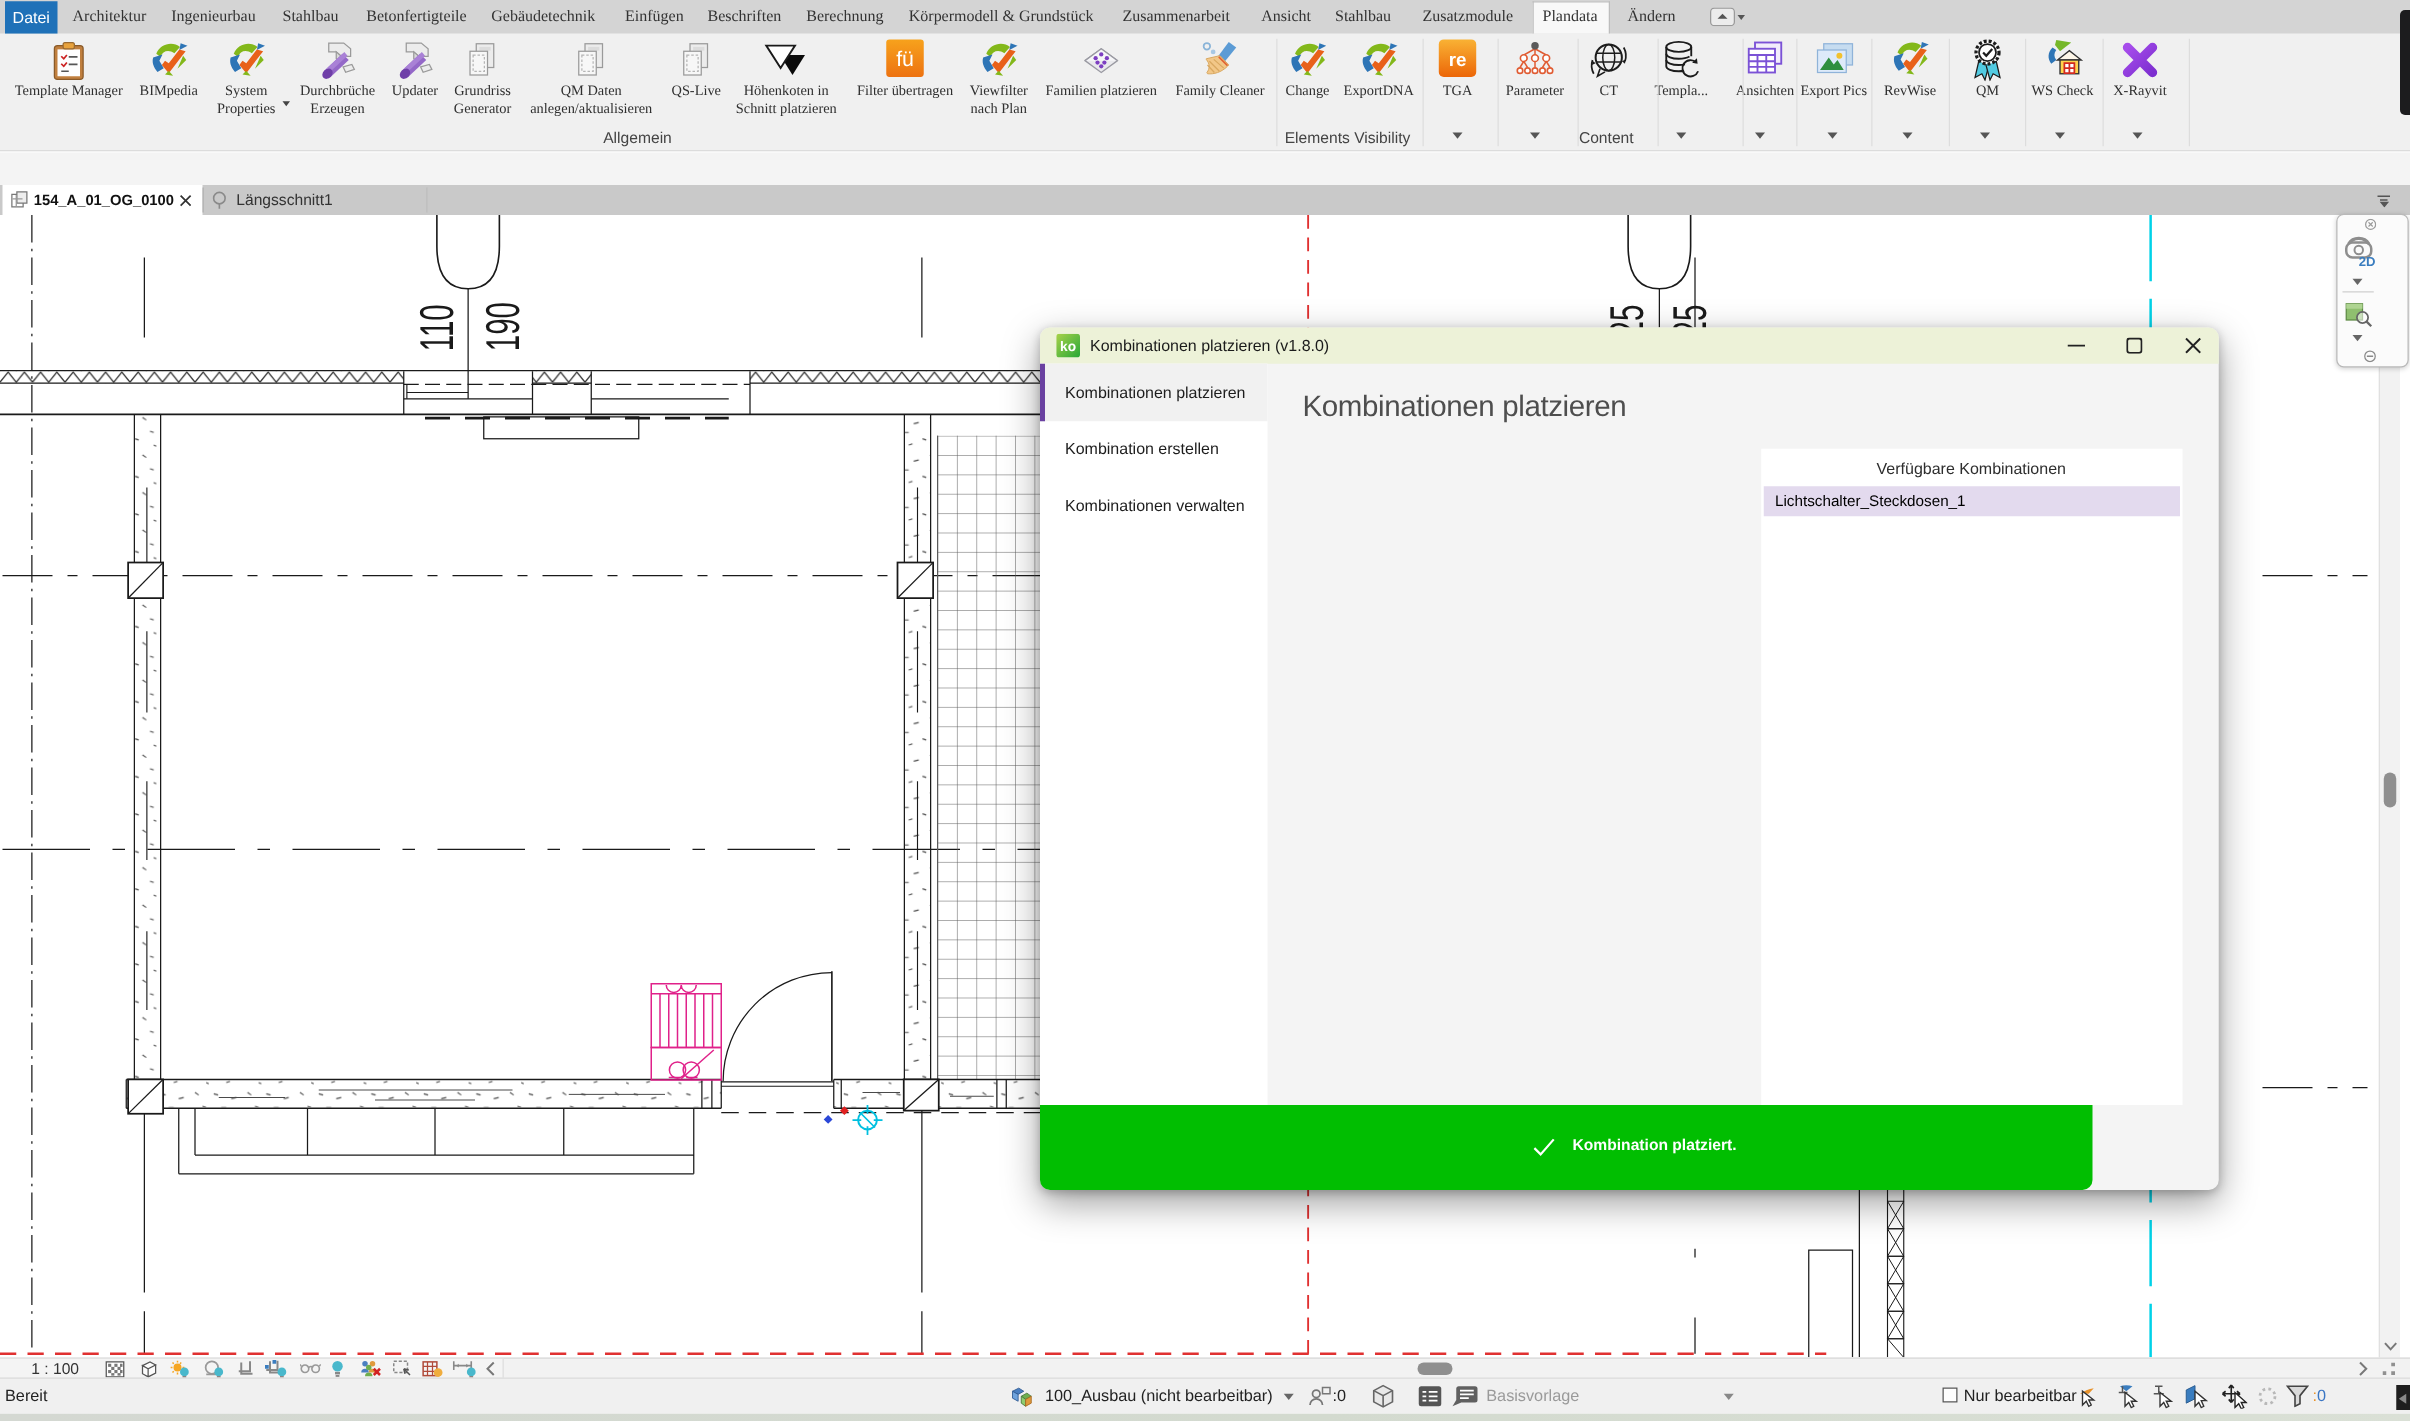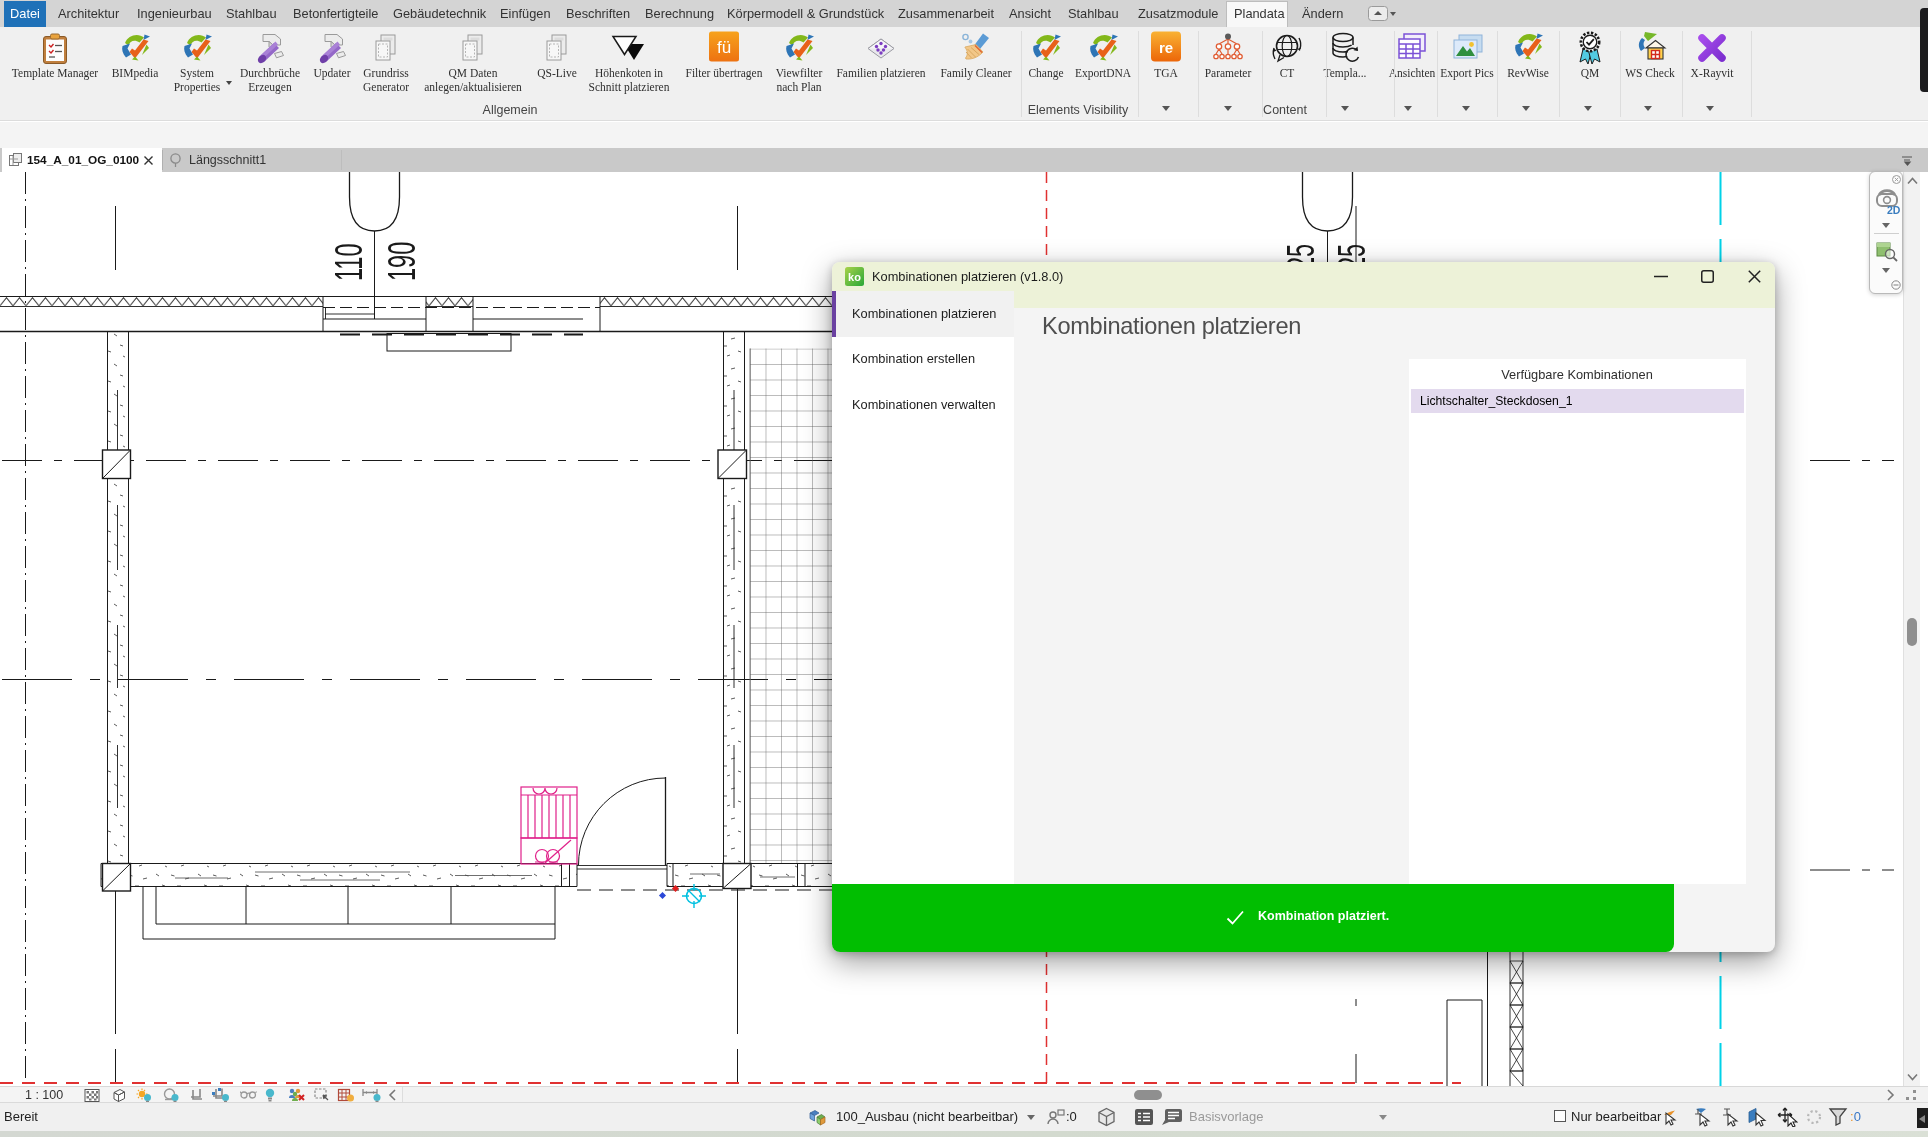--- a/index.html
+++ b/index.html
@@ -1,42 +1,42 @@
 <!DOCTYPE html>
 <html><head>
 <meta charset="utf-8">
 <style>
   * { margin:0; padding:0; box-sizing:border-box; }
   html,body { width:1928px; height:1137px; overflow:hidden; }
   body { font-family:"Liberation Sans", sans-serif; position:relative; background:#fff; }
   .abs { position:absolute; }
   
   #menubar { position:absolute; left:0; top:0; width:1928px; height:27px; background:#d4d4d4; }
-  .mi { position:absolute; top:0; height:27px; line-height:27px; font-size:12.8px; color:#333; white-space:nowrap; }
+  .mi { position:absolute; top:0; height:27px; line-height:27px; font-size:12.8px; color:#333; white-space:nowrap;font-family:Liberation Serif, serif; }
   #datei { position:absolute; left:4px; top:1px; width:42px; height:26px; background:#1f71b8; color:#fff; font-size:12.8px; text-align:center; line-height:25px; }
   #ptab { position:absolute; left:1226px; top:1px; width:62px; height:26px; background:#f8f8f8; border:1px solid #bdbdbd; border-bottom:none; }
   
   #ribbon { position:absolute; left:0; top:27px; width:1928px; height:94px; background:#f0f0f0; border-bottom:1px solid #dcdcdc; }
   #substrip { position:absolute; left:0; top:122px; width:1928px; height:26px; background:#f4f4f4; }
   #tabbar { position:absolute; left:0; top:148px; width:1928px; height:24px; background:#c9c9c9; }
   .rlab { position:absolute; top:40px; font-size:11.5px; color:#2f2f2f; white-space:nowrap; transform:translateX(-50%); line-height:13.5px; text-align:center;font-family:Liberation Serif, serif; }
   .glab { position:absolute; top:76px; font-size:12.5px; color:#444; white-space:nowrap; transform:translateX(-50%); }
   .rsep { position:absolute; top:4px; height:86px; width:1px; background:#dddddd; }
   .ricon { position:absolute; top:5px; transform:translateX(-50%); }
   .darr { position:absolute; top:79px; width:0; height:0; border-left:4px solid transparent; border-right:4px solid transparent; border-top:5px solid #555; transform:translateX(-50%); }
   
   #canvas { position:absolute; left:0; top:172px; width:1903px; height:914px; background:#fff; overflow:hidden; }
   
   #vscroll { position:absolute; left:1903px; top:172px; width:17px; height:914px; background:#f2f2f2; border-left:1px solid #e0e0e0; }
   #hscroll { position:absolute; left:0; top:1086px; width:1928px; height:16px; background:#f2f2f2; border-top:1px solid #d8d8d8; }
   #statusbar { position:absolute; left:0; top:1102px; width:1928px; height:29px; background:#f0f0f0; border-top:1px solid #dadada; font-size:13px; color:#222; }
   #taskbar { position:absolute; left:0; top:1131px; width:1928px; height:6px; background:linear-gradient(90deg,#d4d8d2,#d3dacf 55%,#dae0d6); }
   
   #dlg { position:absolute; left:832px; top:262px; width:943px; height:690px; border-radius:8px; box-shadow:0 10px 30px rgba(0,0,0,0.38), 0 2px 8px rgba(0,0,0,0.22); background:#f4f4f4; }
-  #dlgtitle { position:absolute; left:0; top:0; width:943px; height:46px; background:#edf2d8; border-radius:8px 8px 0 0; }
+  #dlgtitle { position:absolute; left:0; top:0; width:943px; height:29px; background:#edf2d8; border-radius:8px 8px 0 0; }
   #dlgside { position:absolute; left:0; top:29px; width:182px; height:593px; background:#fff; border-radius:0; }
   .sideitem { position:absolute; left:20px; font-size:12.8px; color:#1d1d1d; white-space:nowrap; }
   .card { position:absolute; left:211px; width:337px; height:47px; background:#fff; border-radius:4px; }
   #banner { position:absolute; left:0; top:622px; width:842px; height:68px; background:#01be01; border-radius:0 0 8px 8px; }
 </style>
 </head>
 <body>
 
 <div id="menubar">
   <div id="datei">Datei</div>
@@ -622,21 +622,21 @@
   </svg>
   <svg class="abs" style="left:1828px;top:4px" width="20" height="19" viewBox="0 0 20 19">
     <path d="M2,2 H18 L12,9.5 V16 L8,18 V9.5 Z" fill="#d9d9d9" stroke="#444" stroke-width="1.3"></path>
   </svg>
   <span class="abs" style="left:1850px;top:6px;color:#3a76c4;"><span style="color:#e8932c">:</span>0</span>
   <div class="abs" style="left:1917px;top:5px;width:11px;height:20px;background:#1e1e1e;"></div>
   <div class="abs" style="left:1919px;top:12px;width:0;height:0;border-top:4px solid transparent;border-bottom:4px solid transparent;border-right:6px solid #888;"></div>
 </div>
 <div id="taskbar"></div>
 
-<div class="abs" style="left:1869px;top:171px;width:34px;height:123px;background:#fbfbfb;border:1px solid #b9b9b9;border-radius:6px;box-shadow:0 1px 4px rgba(0,0,0,0.18);z-index:5;">
+<div class="abs" style="left:1869px;top:171px;width:58px;height:123px;background:#fbfbfb;border:1px solid #b9b9b9;border-radius:6px;box-shadow:0 1px 4px rgba(0,0,0,0.18);z-index:5;">
   <svg class="abs" style="left:22px;top:3px" width="9" height="9" viewBox="0 0 9 9">
       <circle cx="4.5" cy="4.5" r="4" fill="none" stroke="#9a9a9a"></circle>
       <path d="M2.8,2.8 l3.4,3.4 M6.2,2.8 L2.8,6.2" stroke="#9a9a9a" stroke-width="0.9"></path>
     </svg>
   <svg class="abs" style="left:4px;top:14px" width="26" height="26" viewBox="0 0 26 26">
     <path d="M5,9 a9,8 0 0 1 16,0" fill="none" stroke="#8e8e8e" stroke-width="2.6"></path>
     <rect x="3" y="8" width="20" height="12" rx="5" fill="none" stroke="#8e8e8e" stroke-width="2"></rect>
     <circle cx="13" cy="14" r="3.4" fill="none" stroke="#8e8e8e" stroke-width="1.6"></circle>
   </svg>
   <span class="abs" style="left:17px;top:32px;font-size:10.5px;color:#3a7dbf;font-weight:bold;">2D</span>

